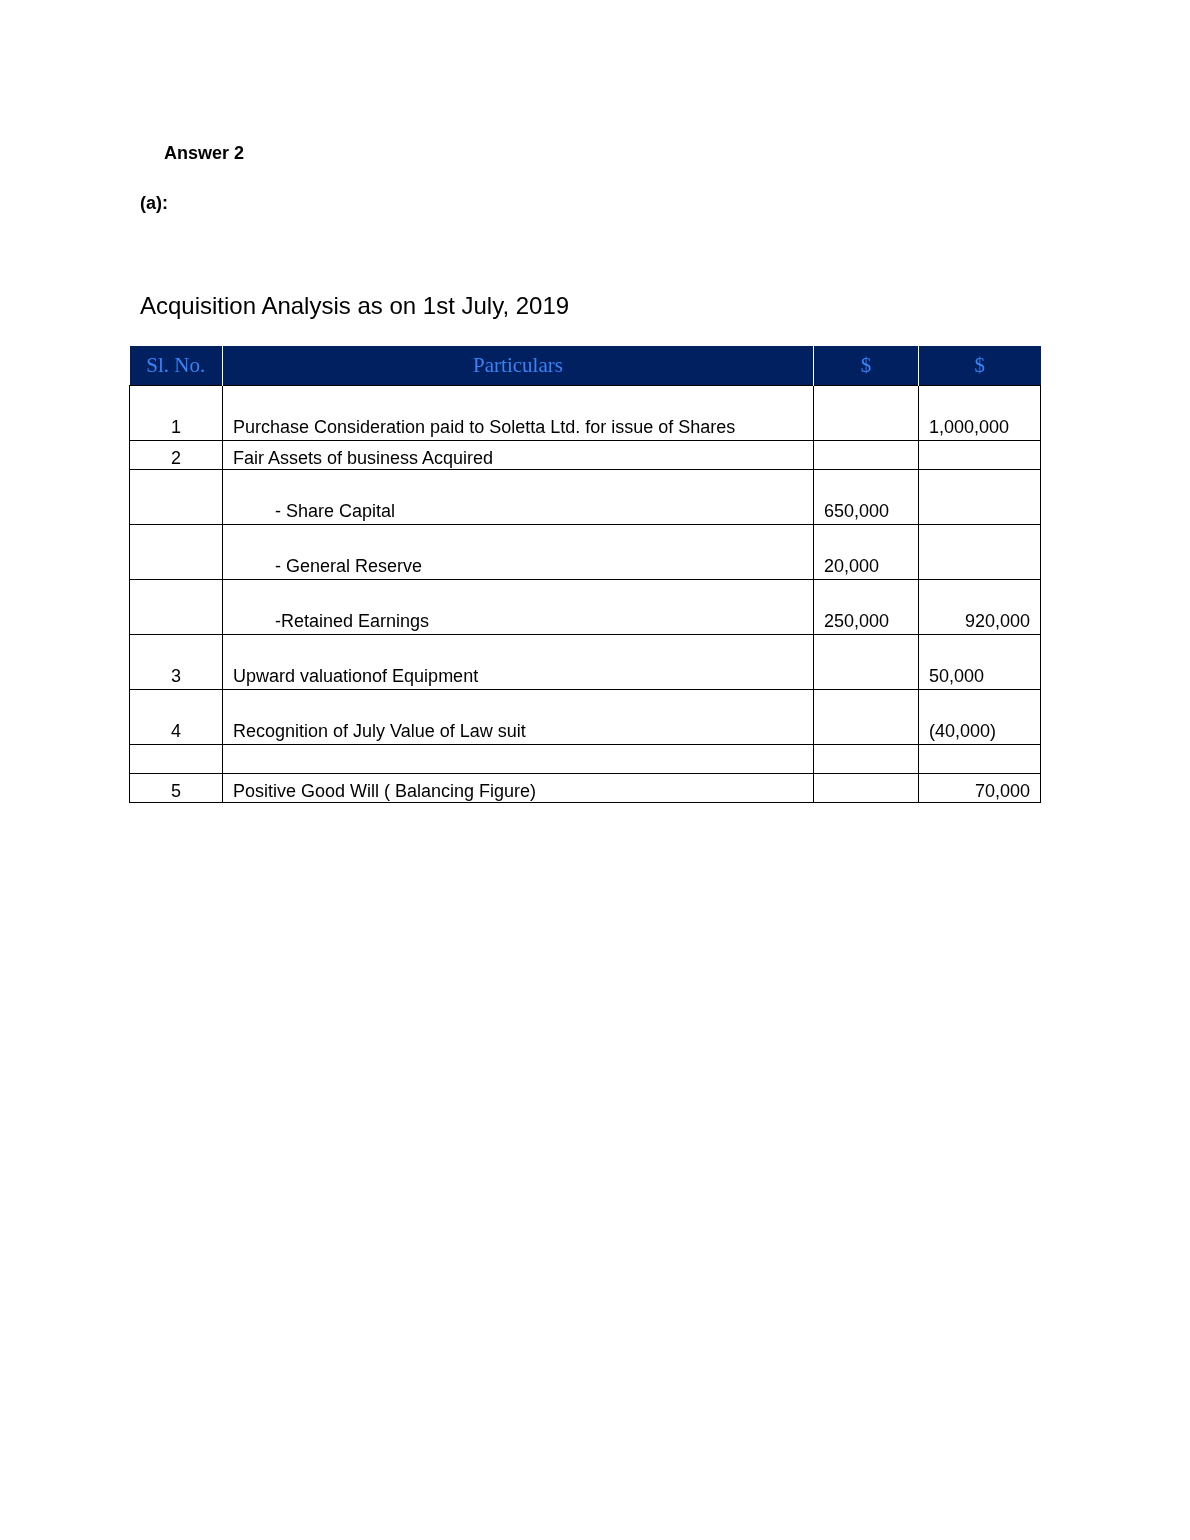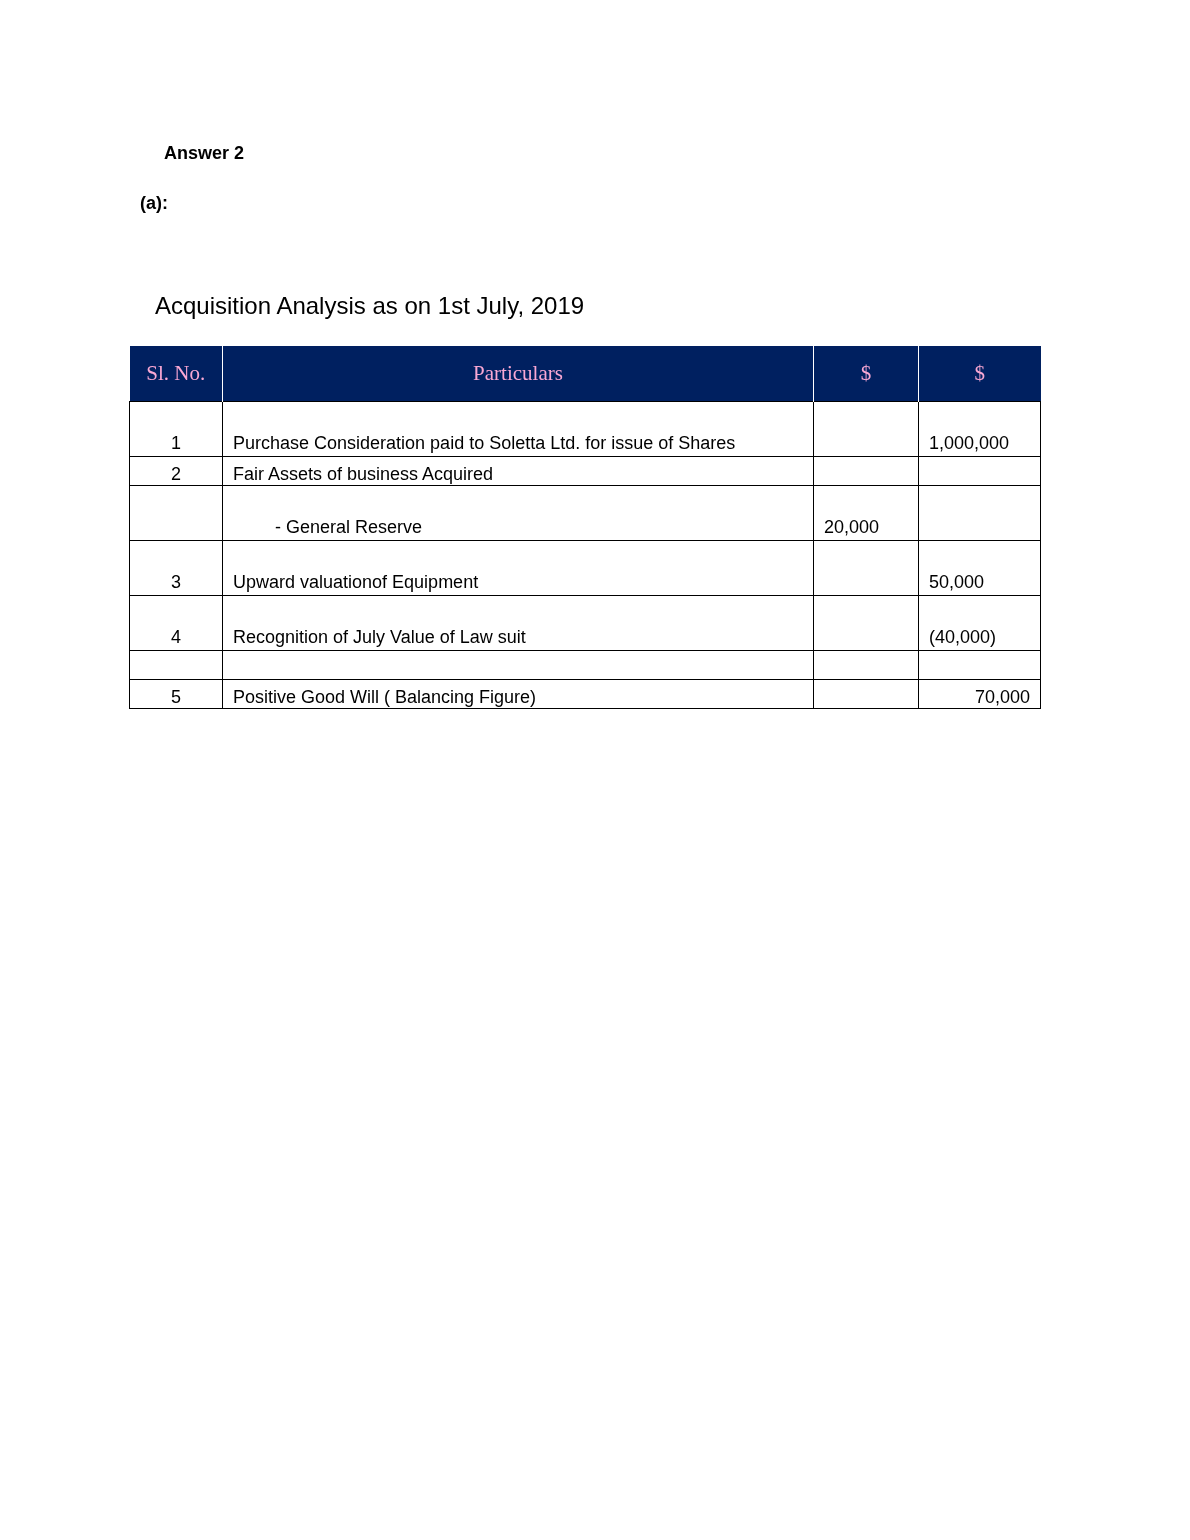--- a/index.html
+++ b/index.html
@@ -1,20 +1,20 @@
 <!DOCTYPE html>
 <html><head>
 <meta charset="utf-8">
 <style>
   html, body { margin:0; padding:0; background:#ffffff; }
   body { width:1190px; height:1540px; position:relative; font-family:"Liberation Sans", "DejaVu Sans", sans-serif; color:#000; }
   .heading { position:absolute; left:140px; font-weight:bold; font-size:18px; }
-  .title { position:absolute; left:140px; top:292px; font-size:24px;margin-left:15px; }
+  .title { position:absolute; left:140px; top:292px; font-size:24px; }
   table.acq { position:absolute; left:129px; top:346px; border-collapse:collapse; table-layout:fixed; width:911px; }
-  table.acq th { background:#002060; color:#f9a8d4; font-family:"Liberation Serif", "DejaVu Serif", serif; font-weight:normal; font-size:21px; height:31px; padding:12px; border-right:1px solid #ffffff; }
+  table.acq th { background:#002060; color:#3b82f6; font-family:"Liberation Serif", "DejaVu Serif", serif; font-weight:normal; font-size:21px; height:31px; padding:4px; border-right:1px solid #ffffff; }
   table.acq th:last-child { border-right:none; }
   table.acq td { border:1px solid #000; font-size:18px; padding:0 10px; vertical-align:bottom; height:28px; white-space:nowrap; }
   table.acq tr.tall td { height:52px; padding-bottom:2px; }
   td.sl { text-align:center; padding:0; }
   td.amt2.right { text-align:right; }
   .bold { font-weight:normal; }
   .u { text-decoration:underline; }
   .indent { padding-left:52px !important; }
 </style>
 </head>
@@ -47,23 +47,35 @@
       <td class="bold">1,000,000</td>
     </tr>
     <tr>
       <td class="sl">2</td>
       <td class="bold">Fair Assets of business Acquired</td>
       <td></td>
       <td></td>
     </tr>
     <tr class="tall">
       <td class="sl"></td>
+      <td class="indent">- Share Capital</td>
+      <td>650,000</td>
+      <td></td>
+    </tr>
+    <tr class="tall">
+      <td class="sl"></td>
       <td class="indent">- General Reserve</td>
       <td>20,000</td>
       <td></td>
+    </tr>
+    <tr class="tall">
+      <td class="sl"></td>
+      <td class="indent">-Retained Earnings</td>
+      <td>250,000</td>
+      <td class="amt2 right">920,000</td>
     </tr>
     <tr class="tall">
       <td class="sl">3</td>
       <td>Upward valuationof Equipment</td>
       <td></td>
       <td>50,000</td>
     </tr>
     <tr class="tall">
       <td class="sl">4</td>
       <td>Recognition of  July Value of  Law suit</td>

